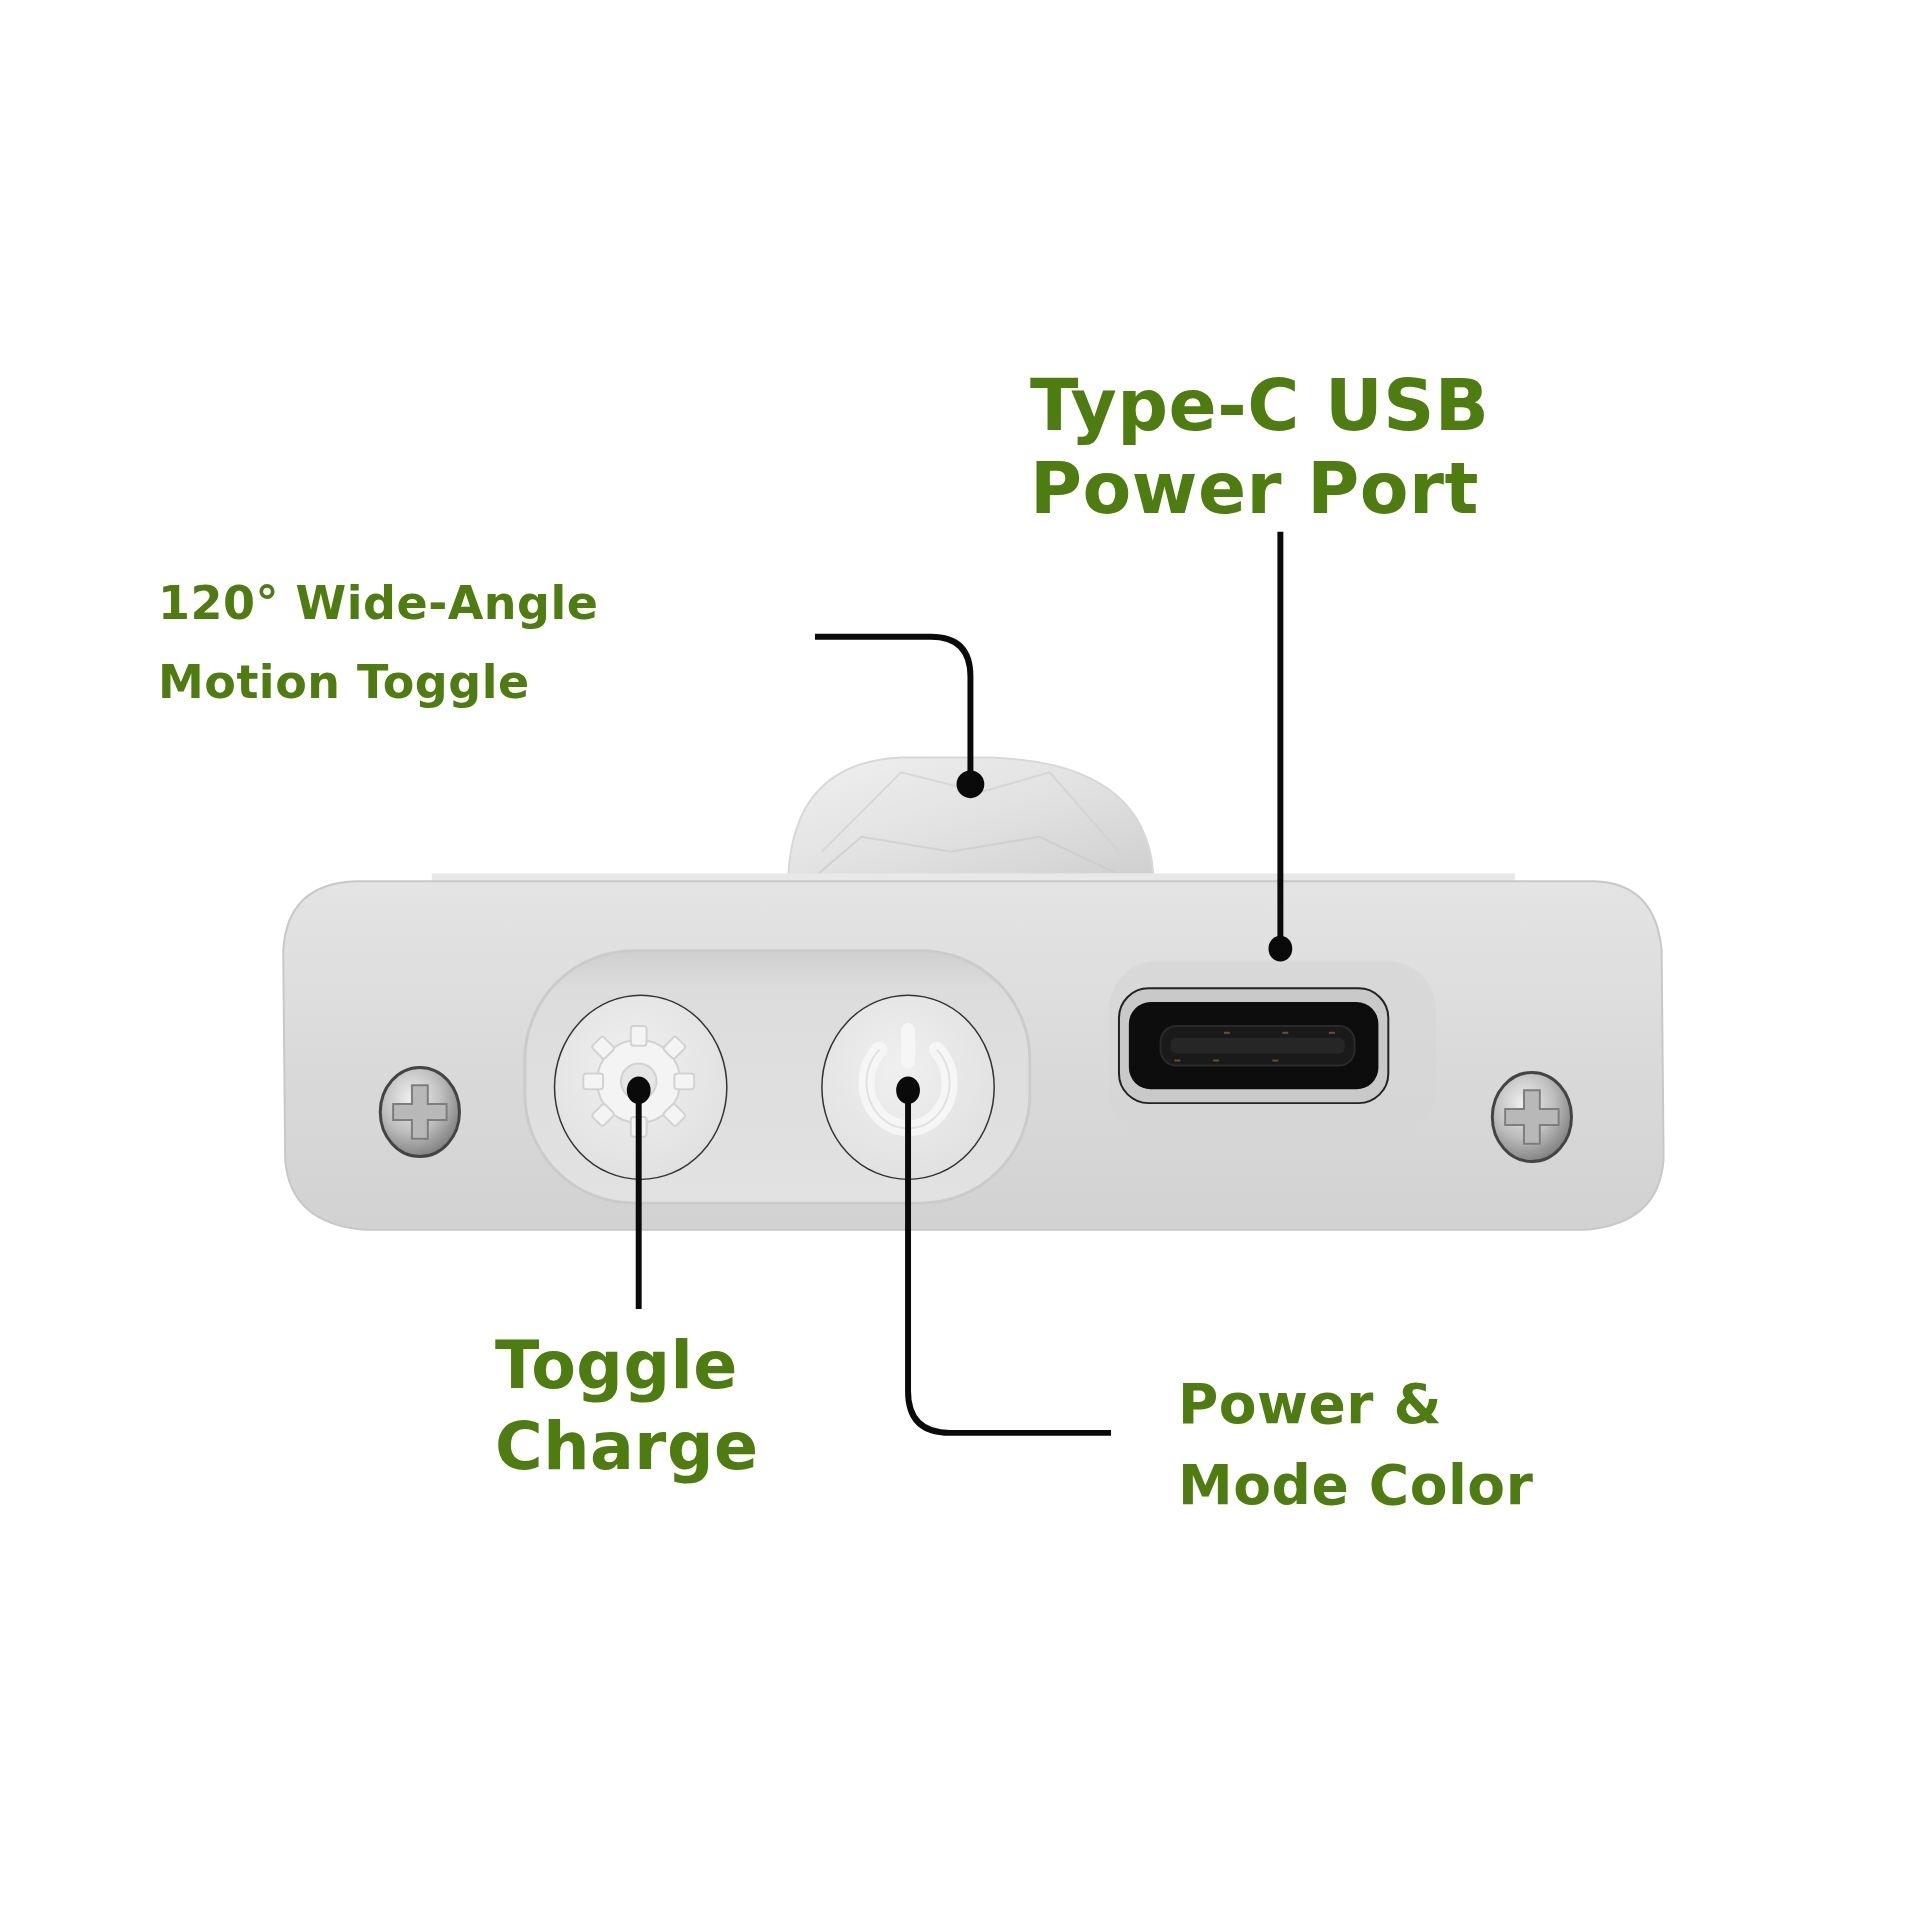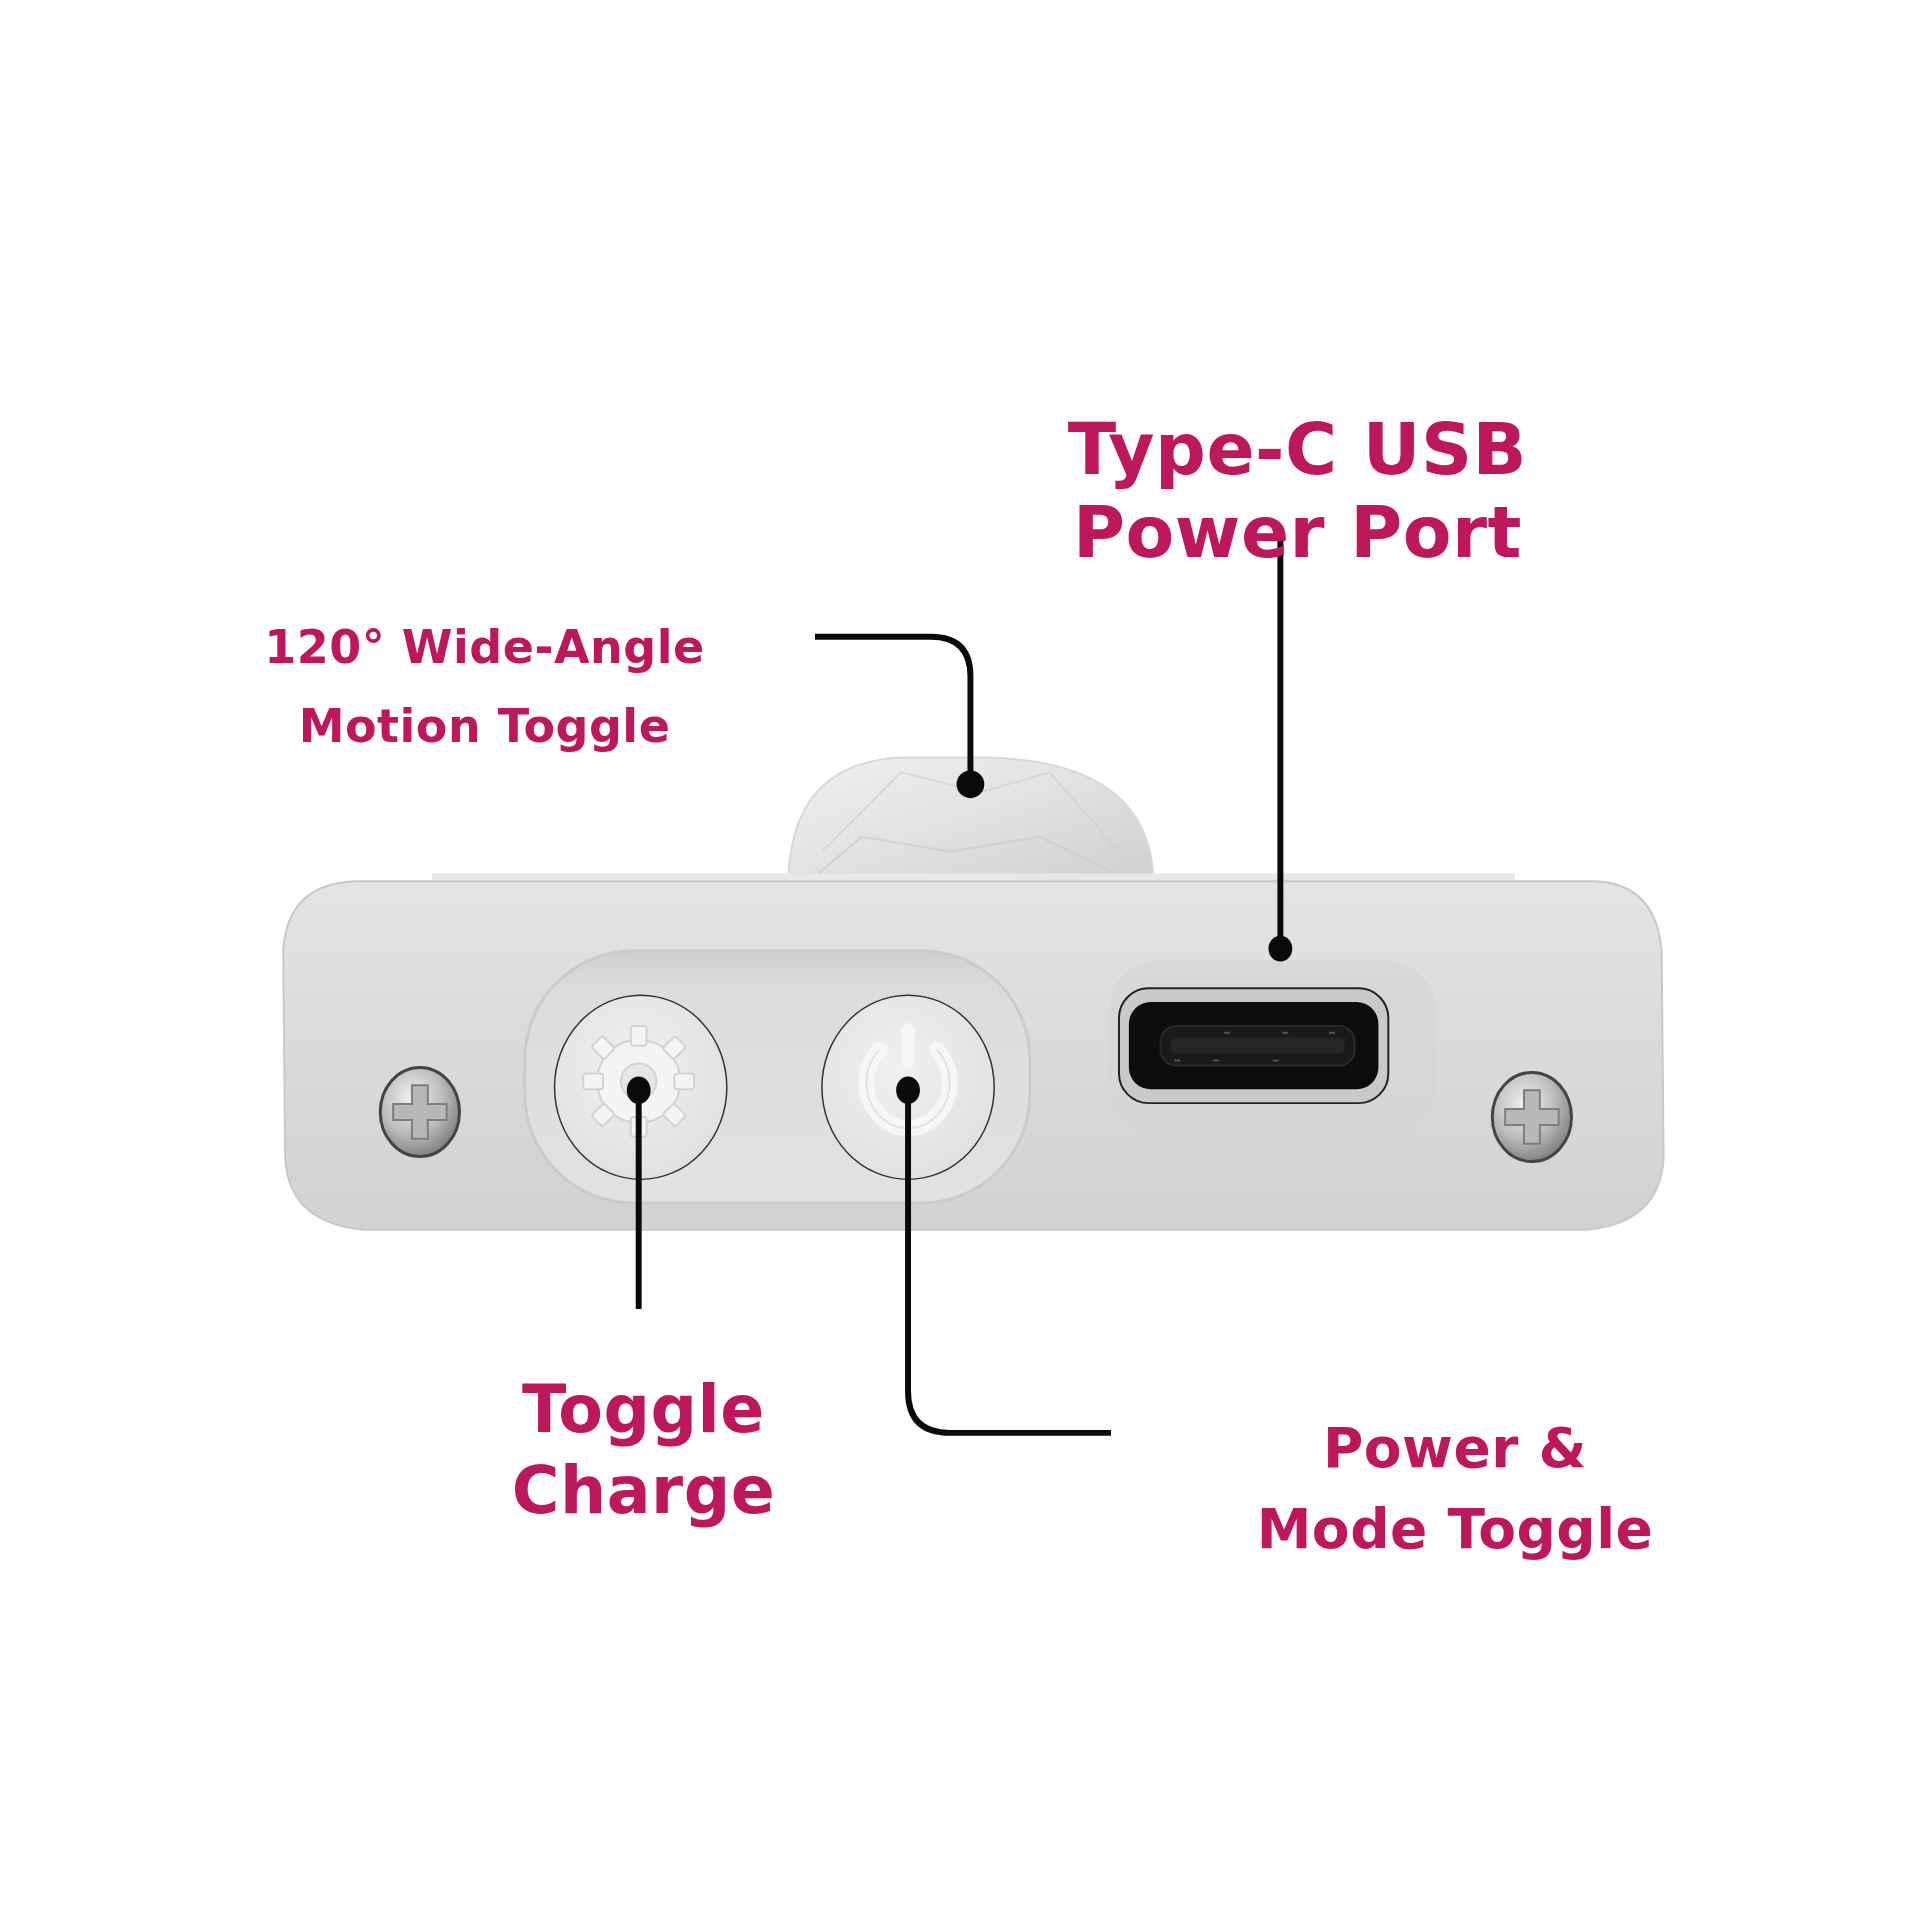--- a/index.html
+++ b/index.html
@@ -1,20 +1,20 @@
 <!DOCTYPE html>
 <html><head>
 <meta charset="utf-8">
 <style>
   html, body { margin: 0; padding: 0; background: #ffffff; }
   body { width: 1927px; height: 1927px; position: relative; overflow: hidden;
          font-family: "DejaVu Sans", "Liberation Sans", sans-serif; }
   .canvas { position: absolute; left: 0; top: 0; width: 1927px; height: 1927px; }
-  .label { position: absolute; color: #be185d; font-weight: 700; text-align: center;
-           line-height: 1.15; letter-spacing: 0.5px; white-space: nowrap; margin-top: 44px; }
+  .label { position: absolute; color: #4d7c0f; font-weight: 700; 
+           line-height: 1.15; letter-spacing: 0.5px; white-space: nowrap; }
   .label span { display: block; }
   #lbl-motion  { left: 158px;  top: 564px;  width: 653px; font-size: 46px; line-height: 79px; }
   #lbl-usb     { left: 1030px; top: 364px;  width: 535px; font-size: 71px; line-height: 83px; }
   #lbl-color   { left: 495px;  top: 1325px; width: 297px; font-size: 65px; line-height: 81px; }
   #lbl-power   { left: 1178px; top: 1364px; width: 554px; font-size: 55px; line-height: 81px; }
   svg { position: absolute; left: 0; top: 0; }
 </style>
 </head>
 <body>
 
@@ -134,17 +134,17 @@
   <span>Power Port</span>
 </div>
 
 <div class="label" id="lbl-color">
   <span>Toggle</span>
   <span>Charge</span>
 </div>
 
 <div class="label" id="lbl-power">
   <span>Power &amp;</span>
-  <span>Mode Toggle</span>
+  <span>Mode Color</span>
 </div>
 
 </div>
 
 
 </body></html>

